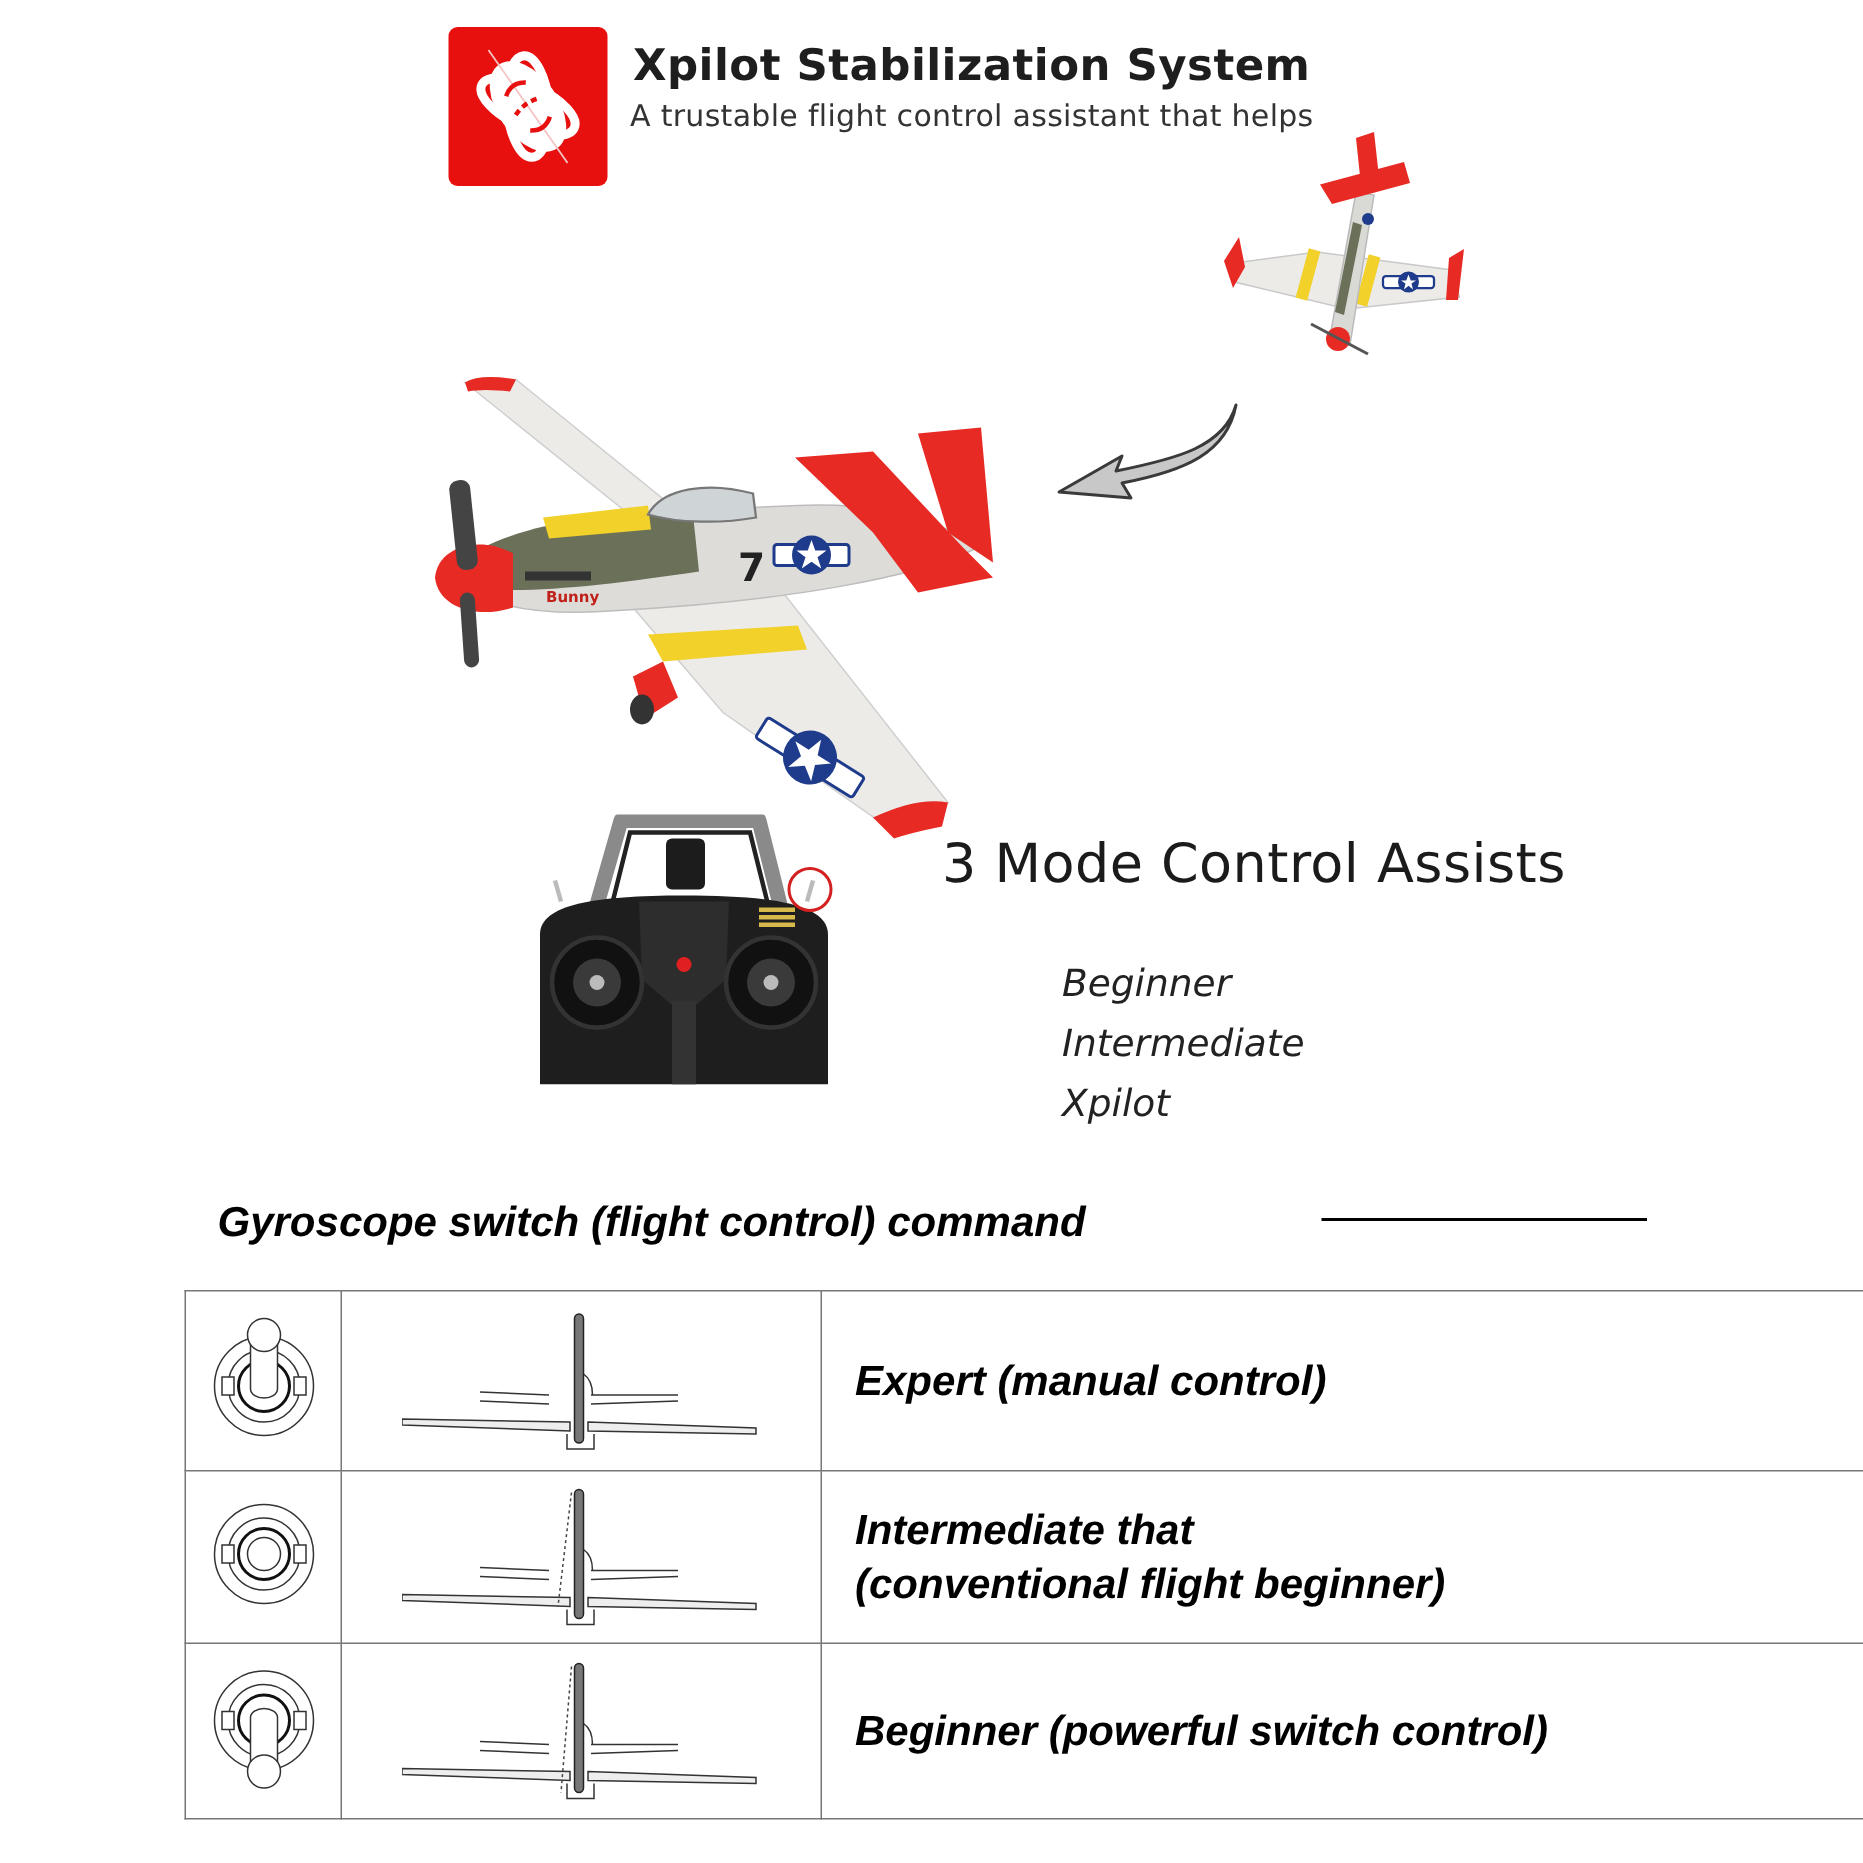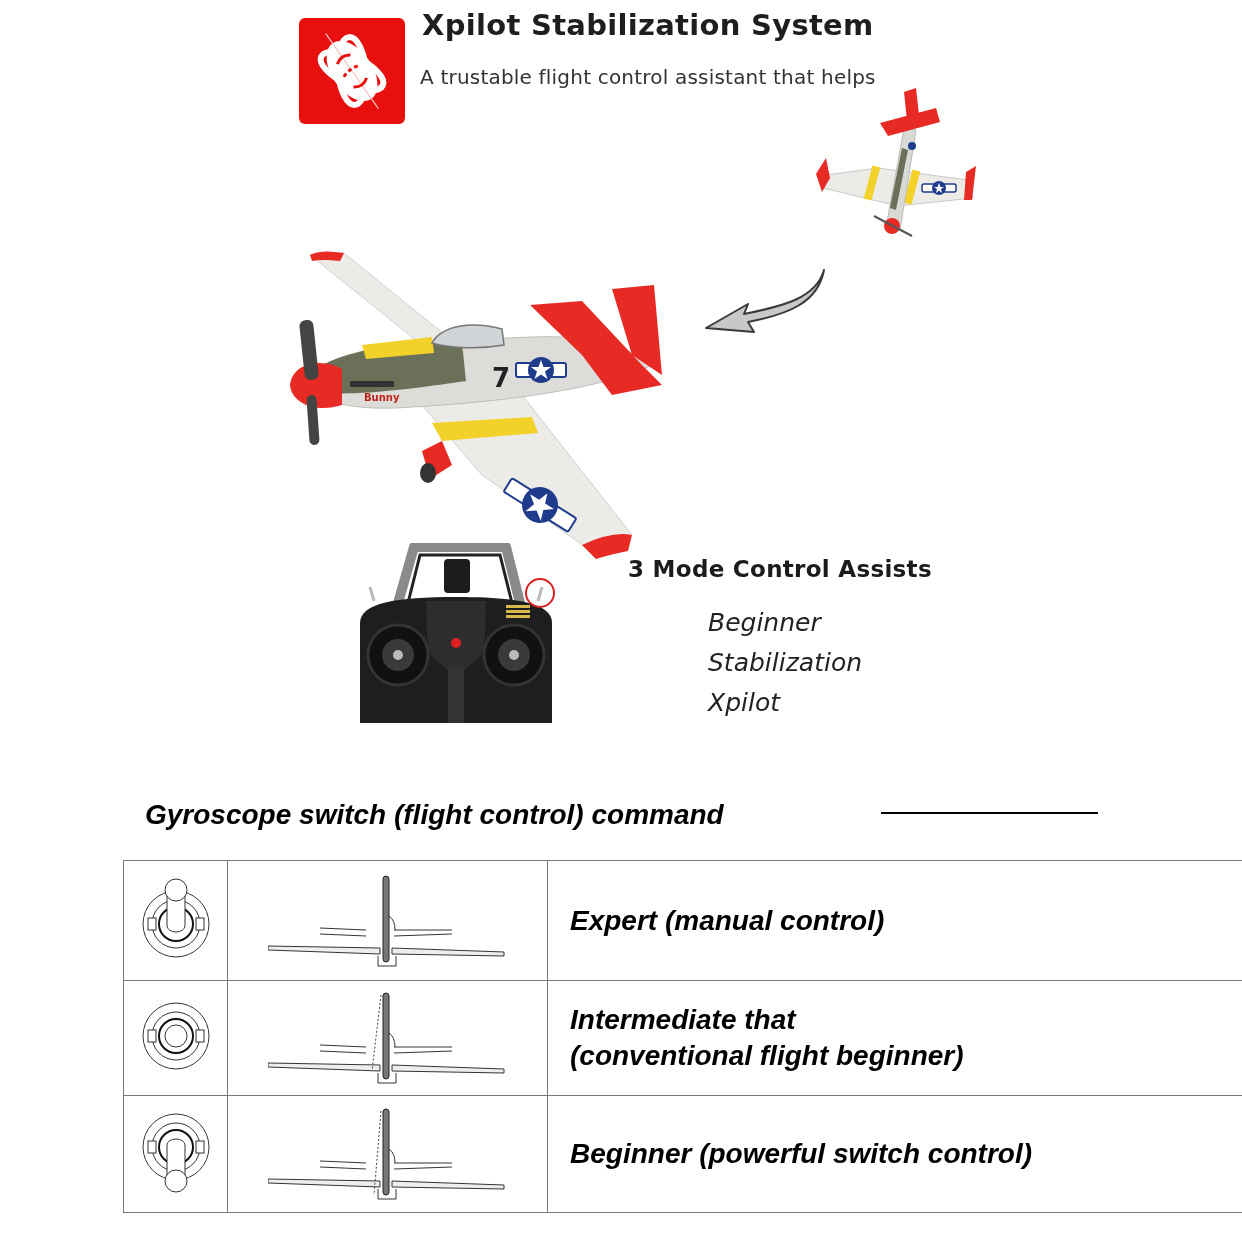--- a/index.html
+++ b/index.html
@@ -2,32 +2,32 @@
 <html><head>
 <meta charset="utf-8">
 <style>
   html, body { margin: 0; padding: 0; background: #ffffff; }
   body { width: 1242px; height: 1242px; position: relative; overflow: hidden; font-family: "DejaVu Sans", sans-serif; color: #1a1a1a; }
   .abs { position: absolute; }
 
   
   .logo-box { left: 299px; top: 18px; width: 106px; height: 106px; background: #e8100f; border-radius: 6px; }
   .logo-box svg { width: 106px; height: 106px; display: block; }
-  .hdr-title { left: 422px; top: 8px; font-size: 29px; font-weight: bold; letter-spacing: 0.3px; color: #1e1e1e; font-family: "DejaVu Sans", sans-serif; }
+  .hdr-title { left: 422px; top: 26px; font-size: 29px; font-weight: bold; letter-spacing: 0.3px; color: #1e1e1e; font-family: "DejaVu Sans", sans-serif; }
   .hdr-sub { left: 420px; top: 63px; font-size: 20px; line-height: 29px; color: #333; font-family: "DejaVu Sans", sans-serif; letter-spacing: 0.2px; }
 
   
   .plane-small { left: 808px; top: 88px; width: 170px; height: 150px; }
   .arrow { left: 704px; top: 268px; width: 125px; height: 70px; }
   .plane-big { left: 282px; top: 245px; width: 390px; height: 320px; }
   .tx { left: 356px; top: 543px; width: 200px; height: 180px; }
 
   
-  .modes-title { left: 628px; top: 556px; font-size: 23px; font-weight: bold; color: #1b1b1b; letter-spacing: 0.3px; }
-  .mode-item { left: 708px; font-size: 25px; font-style: italic; color: #222; }
+  .modes-title { left: 628px; top: 556px; font-size: 36px; font-weight: normal; color: #1b1b1b; letter-spacing: 0.3px; }
+  .mode-item { left: 708px; font-size: 25px; font-style: italic; color: #222; margin-top: 33px; }
 
   
   .gyro-title { left: 145px; top: 799px; font-family: "Liberation Sans", sans-serif; font-size: 28px; font-weight: bold; font-style: italic; color: #000; text-align: right; }
   .gyro-rule { left: 881px; top: 812px; width: 217px; height: 2px; background: #000; }
 
   table.gyro-table { position: absolute; left: 123px; top: 860px; width: 1156px; border-collapse: collapse; }
   .gyro-table td { border: 1.5px solid #777; padding: 0; vertical-align: middle; }
   .gyro-table td.c-sw { width: 103px; text-align: center; }
   .gyro-table td.c-pl { width: 319px; text-align: center; }
   .gyro-table td.c-tx { font-family: "Liberation Sans", sans-serif; font-weight: bold; font-style: italic; font-size: 28px; color: #000; padding-left: 22px; line-height: 36px; }
@@ -149,21 +149,21 @@
     <line x1="182" y1="58" x2="186" y2="44" stroke="#bbb" stroke-width="3"></line>
     <circle cx="184" cy="50" r="14" fill="none" stroke="#d32020" stroke-width="2"></circle>
     <rect x="150" y="62" width="24" height="3" fill="#d6b94a"></rect>
     <rect x="150" y="67" width="24" height="3" fill="#d6b94a"></rect>
     <rect x="150" y="72" width="24" height="3" fill="#d6b94a"></rect>
   </svg>
 </div>
 
 <div class="abs modes-title">3 Mode Control Assists</div>
 <div class="abs mode-item" style="top:608px">Beginner</div>
-<div class="abs mode-item" style="top:648px">Stabilization</div>
+<div class="abs mode-item" style="top:648px">Intermediate</div>
 <div class="abs mode-item" style="top:688px">Xpilot</div>
 
 <div class="abs gyro-title">Gyroscope switch (flight control) command</div>
 <div class="abs gyro-rule"></div>
 
 <table class="gyro-table">
   <tbody>
       <tr class="r1">
     <td class="c-sw">
       <svg width="72" height="90" viewBox="0 0 72 90">

